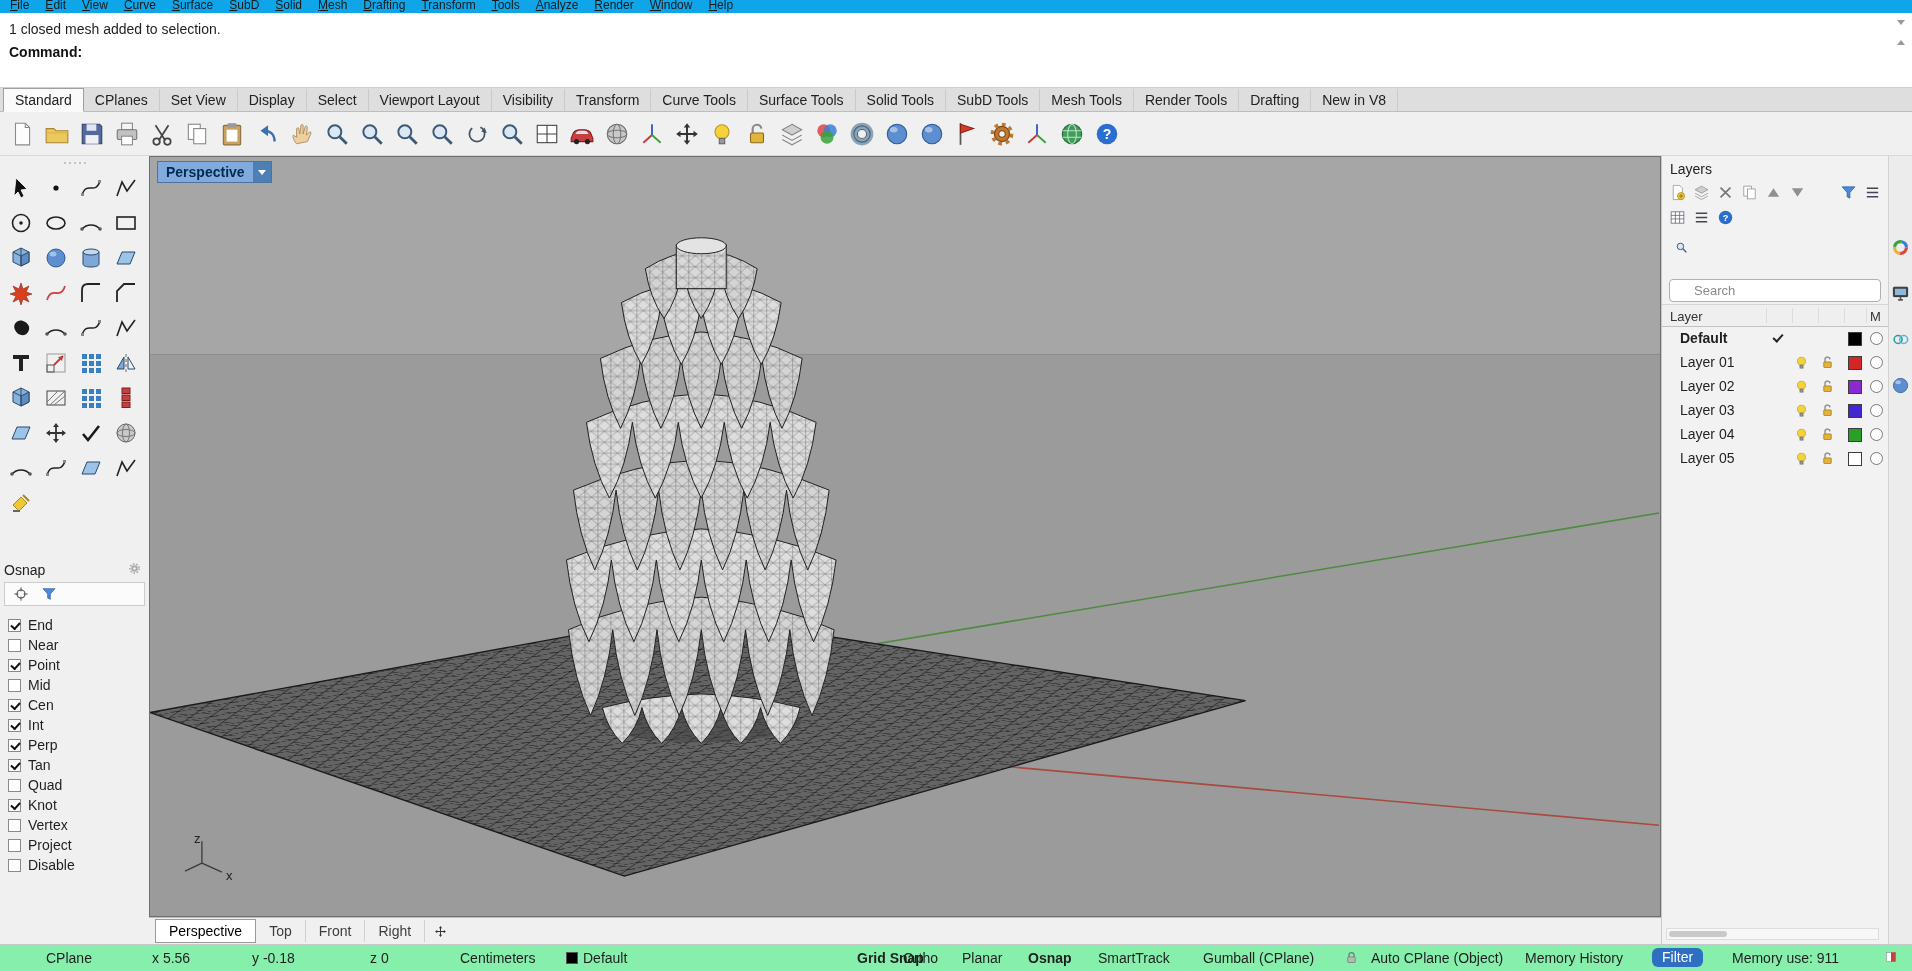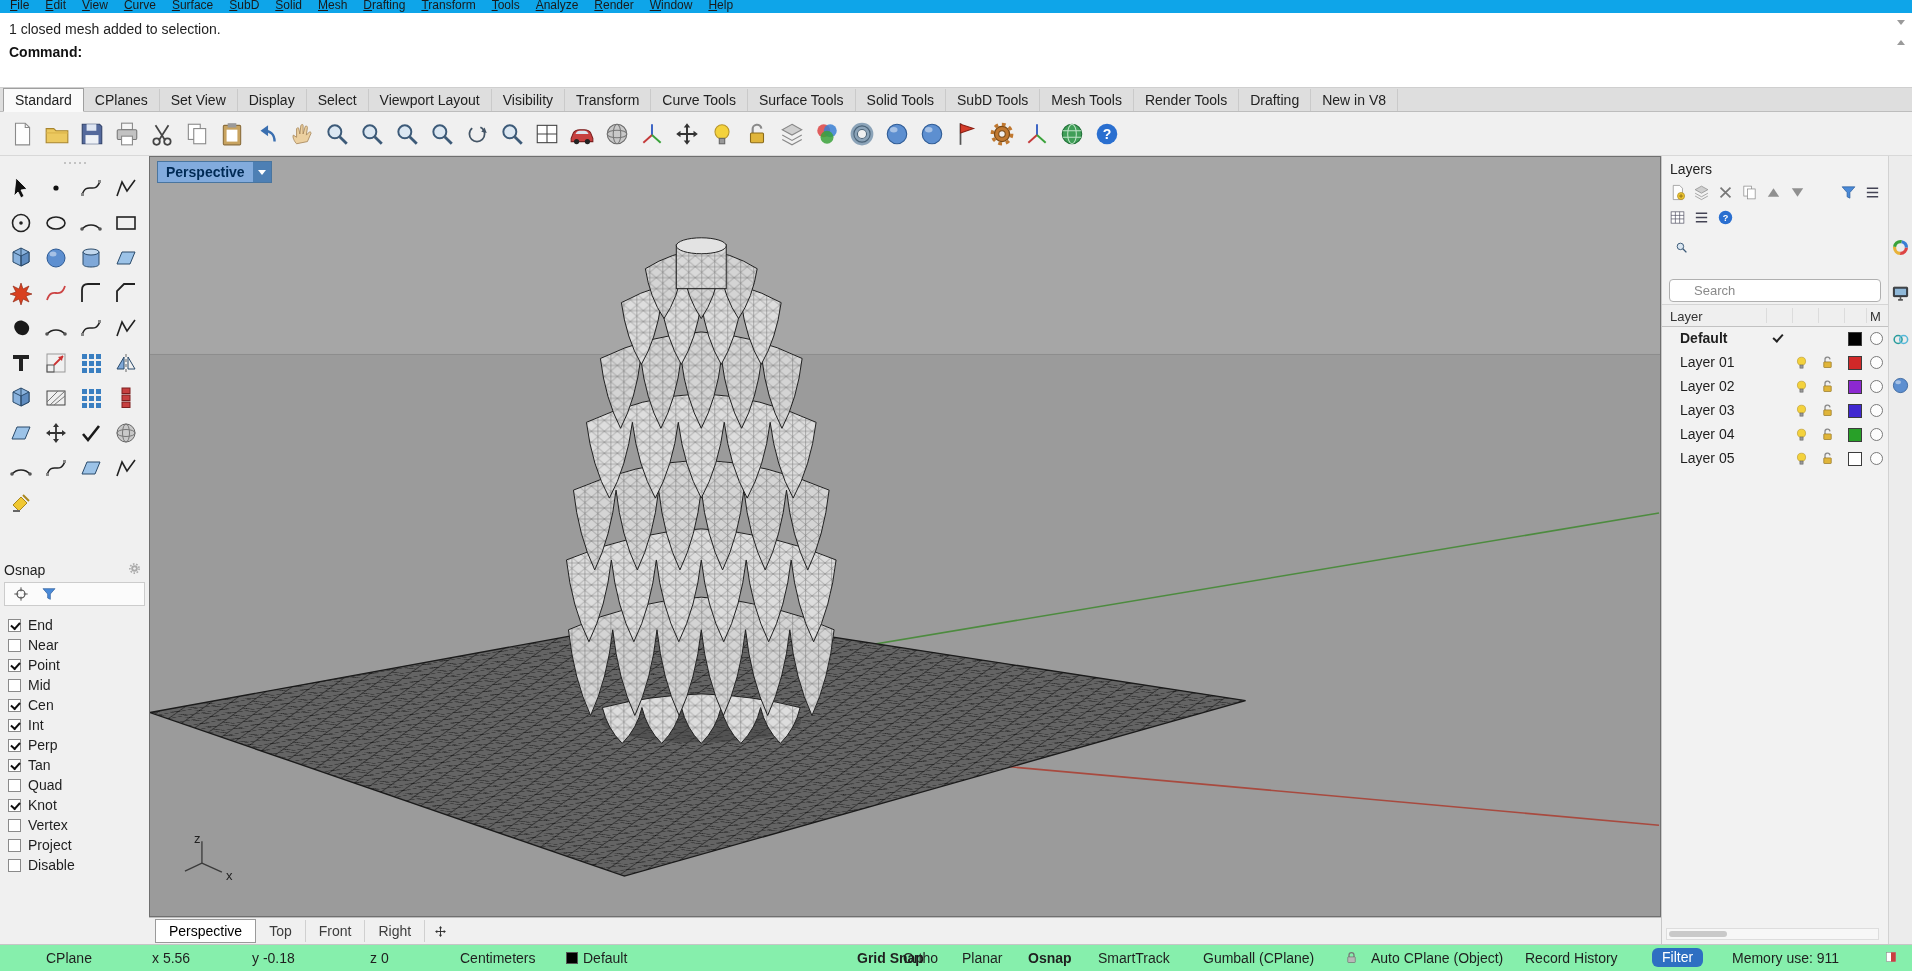--- a/index.html
+++ b/index.html
@@ -1145,21 +1145,21 @@
     </span>
     <span class="sfield" style="left: 1344px;">
       <svg viewBox="0 0 24 24" width="15" height="15">
         <use href="#locked"></use>
       </svg>
     </span>
     <span class="sfield" style="left: 1371px;">
       <span>Auto CPlane (Object)</span>
     </span>
     <span class="sfield" style="left: 1525px;">
-      <span>Record History</span>
+      <span>Memory History</span>
     </span>
     <span class="sfield highlight" style="left: 1652px;">
       <span>Filter</span>
     </span>
     <span class="sfield" style="left: 1732px;">
       <span>Memory use: 911</span>
     </span>
     <span class="sfield" style="left: 1884px;">
       <svg viewBox="0 0 24 24" width="14" height="14">
         <use href="#panelred"></use>

